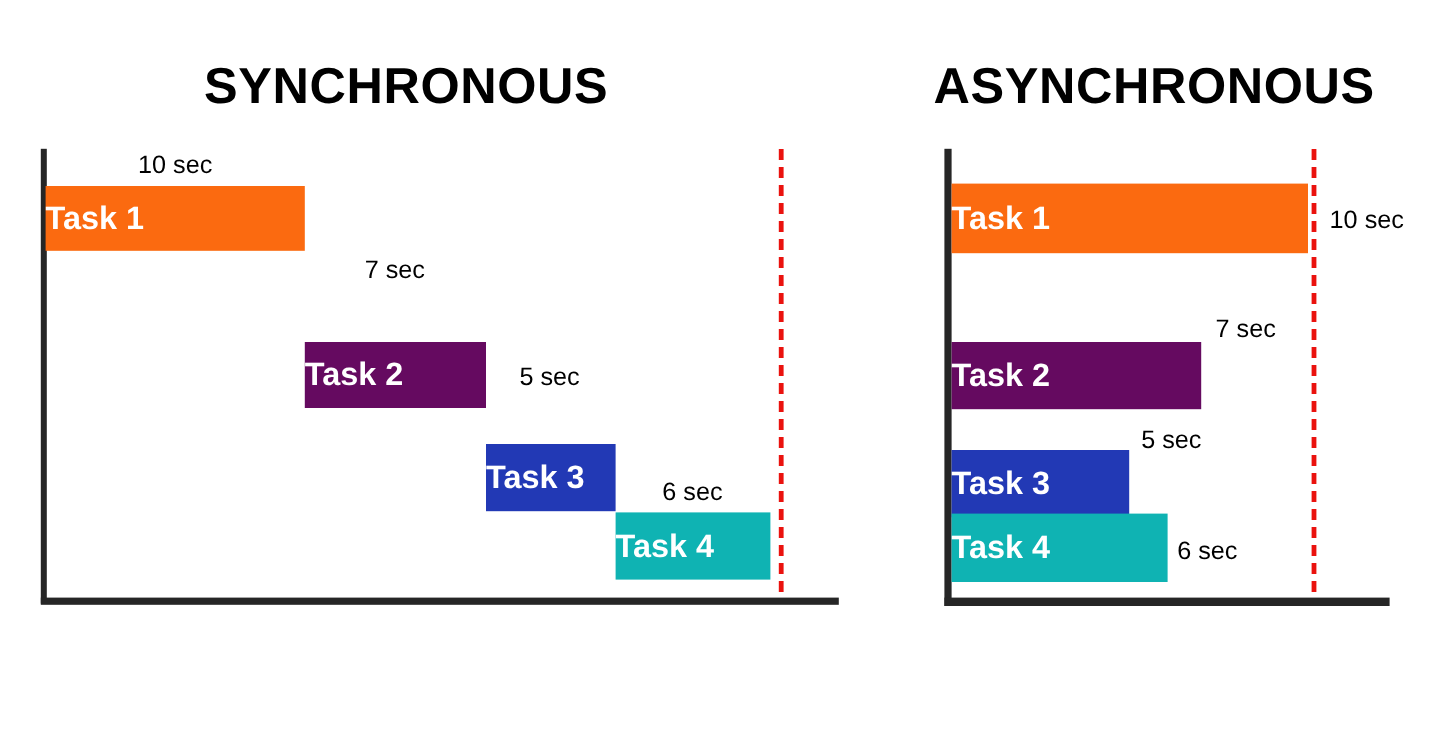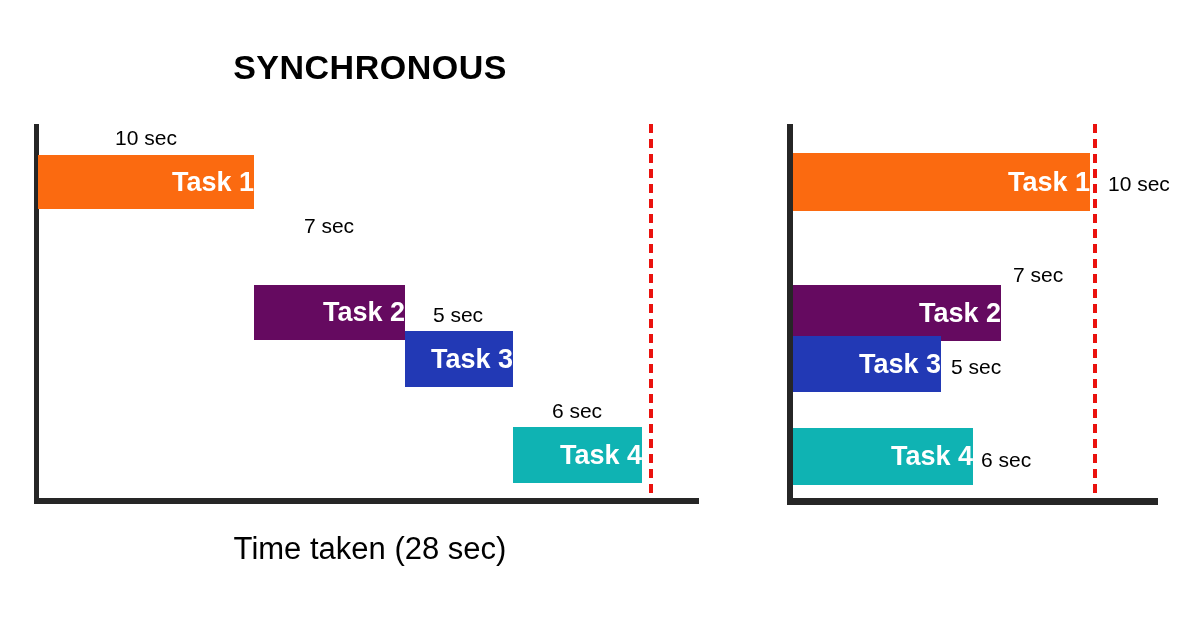--- a/index.html
+++ b/index.html
@@ -16,49 +16,48 @@
   .canvas{
     position:relative;
     width:1200px;height:630px;
     background:#ffffff;
     font-family:"Liberation Sans", sans-serif;
     color:var(--c-text);
     overflow:hidden;
   }
   .chart-title{
     position:absolute;
-    text-align:center;
-    font-size:34px;
+    font-size:42px;
     font-weight:600;
     letter-spacing:0.5px;
     color:var(--c-text);
   }
   .caption{
     position:absolute;
     text-align:center;
     font-size:31px;
     font-weight:400;
     color:var(--c-text);
   }
   .axis{position:absolute;background:var(--c-axis);}
   .deadline{
     position:absolute;
     width:4px;
     background:repeating-linear-gradient(180deg, var(--c-red) 0 9px, transparent 9px 15px);
   }
   .bar{
     position:absolute;
-    display:flex;align-items:center;justify-content:flex-end;
+    display:flex;align-items:center;justify-content:flex-start;
     color:#ffffff;
     font-size:27px;
     font-weight:700;
   }
   .bar.orange{background:var(--c-orange);}
   .bar.purple{background:var(--c-purple);margin-top:42px;}
-  .bar.blue{background:var(--c-blue);}
+  .bar.blue{background:var(--c-blue);margin-top:39px;}
   .bar.teal{background:var(--c-teal);}
   .sec-label{
     position:absolute;
     font-size:21px;
     font-weight:400;
     line-height:1;
     color:var(--c-text);
     white-space:nowrap;
   }
   .sec-label.above{width:92px;text-align:center;}
@@ -86,22 +85,22 @@
   </div>
   <div class="bar teal" style="left:513px;top:427px;width:129px;height:56px;">
     <span>Task 4</span>
   </div>
 
   <div class="sec-label above" style="left:100px;top:127px;">10 sec</div>
   <div class="sec-label above" style="left:283px;top:215px;">7 sec</div>
   <div class="sec-label above" style="left:412px;top:304px;">5 sec</div>
   <div class="sec-label above" style="left:531px;top:400px;">6 sec</div>
 
-  <div class="caption" style="left:120px;top:531px;width:500px;">Time taken (28 sec)</div>
 
+  <div class="chart-title" style="left:778px;top:48px;width:400px;">ASYNCHRONOUS</div>
 
   <div class="axis" style="left:787px;top:124px;width:6px;height:381px;"></div>
   <div class="axis" style="left:787px;top:498px;width:371px;height:7px;"></div>
 
   <div class="deadline" style="left:1093px;top:124px;height:374px;"></div>
 
   <div class="bar orange" style="left:793px;top:153px;width:297px;height:58px;">
     <span>Task 1</span>
   </div>
   <div class="bar purple" style="left:793px;top:243px;width:208px;height:56px;">

